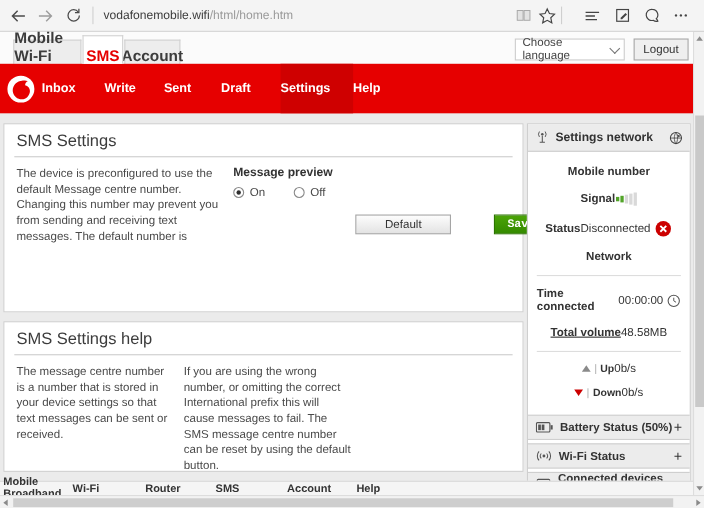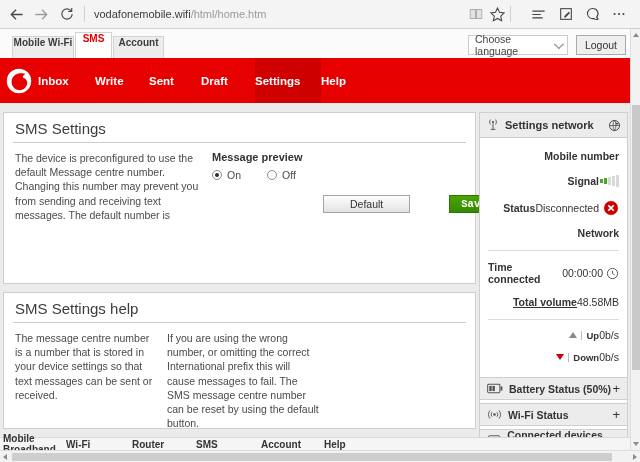--- a/index.html
+++ b/index.html
@@ -25,21 +25,21 @@
   .hscroll { position:absolute; left:0; right:0; bottom:0; height:12px; background:#f2f2f2; border-top:1px solid #ddd; }
   .hscroll .thumb { position:absolute; left:12px; top:2px; height:8px; width:600px; background:#cecece; }
   .arr.left  { top:3px; left:3px; border-top:3px solid transparent; border-bottom:3px solid transparent; border-right:4px solid #8a8a8a; }
   .arr.right { top:3px; right:3px; border-top:3px solid transparent; border-bottom:3px solid transparent; border-left:4px solid #8a8a8a; }
 
   
   .content { position:absolute; top:29px; left:0; width:630px; height:421px; background:#ebebeb; }
 
   
   .tabbar { position:relative; height:29px; background:#fbfbfb; }
-  .tab { position:absolute; display:flex; align-items:flex-start; justify-content:center; font-size:10px; font-weight:bold; color:#3c3c3c;
+  .tab { position:absolute; display:flex; align-items:flex-end; justify-content:center; font-size:14px; font-weight:bold; color:#3c3c3c;
          background:#ededed; border:1px solid #d2d2d2; border-bottom:none; top:7px; height:22px; }
   .tab.active { background:#fff; color:#e60000; top:3px; height:26px; z-index:2; }
   .lang { position:absolute; right:62px; top:6px; width:100px; height:20px; background:#fff; border:1px solid #ccc;
           font-size:10.5px; color:#444; display:flex; align-items:center; padding:0 6px; }
   .lang .chev { margin-left:auto; width:7px; height:7px; border-right:1px solid #777; border-bottom:1px solid #777; transform:rotate(45deg) translateY(-2px); }
   .logout { position:absolute; right:4px; top:6px; height:20px; padding:0 8px; background:#efefef; border:1px solid #a9a9a9;
             font-size:10.5px; color:#333; display:flex; align-items:center; }
 
   
   .rednav { position:relative; height:45px; background:#e60000; display:flex; align-items:stretch; }
@@ -73,21 +73,21 @@
   .btn-save { margin-left:39px; padding:2px 11px; font-size:10.5px; font-weight:bold; color:#fff; background:linear-gradient(#4ba407,#348a00); border:1px solid #2c7500;font-family:Liberation Mono, monospace; }
   .p2-body { display:flex; padding:8px 11px; font-size:10.5px; line-height:1.35; color:#4a4a4a; }
   .p2-body .c1 { width:142px; }
   .p2-body .c2 { width:152px; margin-left:10px; }
 
   
   .sidebar { margin-left:3px; width:149px; min-height:318px; background:#fff; border:1px solid #cfcfcf; }
   .side-head { height:25px; background:#ececec; border-bottom:1px solid #ccc; display:flex; align-items:center; padding:0 6px; }
   .side-head .t { font-size:11px; font-weight:bold; margin-left:5px; }
   .side-head .globe { margin-left:auto; display:flex; }
-  .side-row { display:flex; justify-content:flex-end; align-items:center; padding:0 8px; font-size:10.5px; }
+  .side-row { display:flex; justify-content:center; align-items:center; padding:0 8px; font-size:10.5px; }
   .side-row .lab { font-weight:bold; color:#333; }
   .side-row .val { color:#333; display:flex; align-items:center; }
   .side-div { margin:11px 8px 0; border-top:1px solid #ddd; }
   .sig { display:flex; align-items:flex-end; }
   .sig i { display:block; width:3px; margin-left:1px; background:#d9d9d9; }
   .sig i.on { background:#52a429; }
   .tri-up { width:0; height:0; border-left:4px solid transparent; border-right:4px solid transparent; border-bottom:6px solid #8a8a8a; }
   .tri-down { width:0; height:0; border-left:4px solid transparent; border-right:4px solid transparent; border-top:6px solid #cc0000; }
   .pipe { display:inline-block; width:1px; height:9px; background:#bbb; margin:0 4px; }
   .updown .lab { font-size:9.5px; display:flex; align-items:center; font-weight:bold; }

